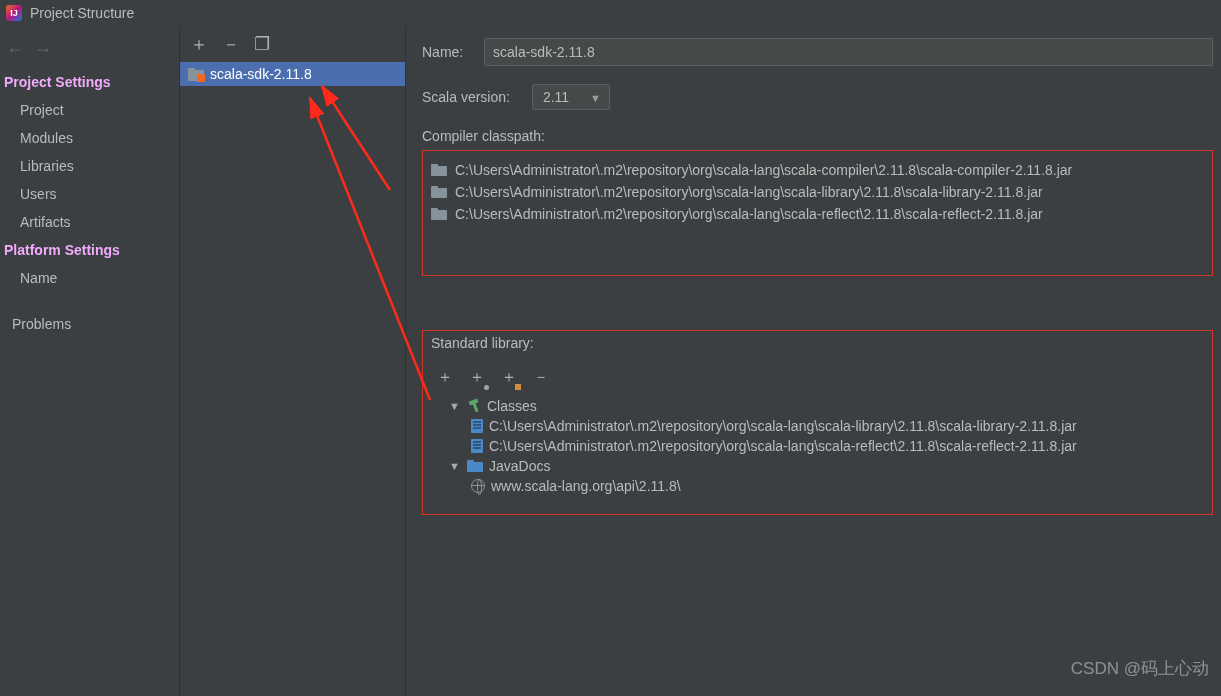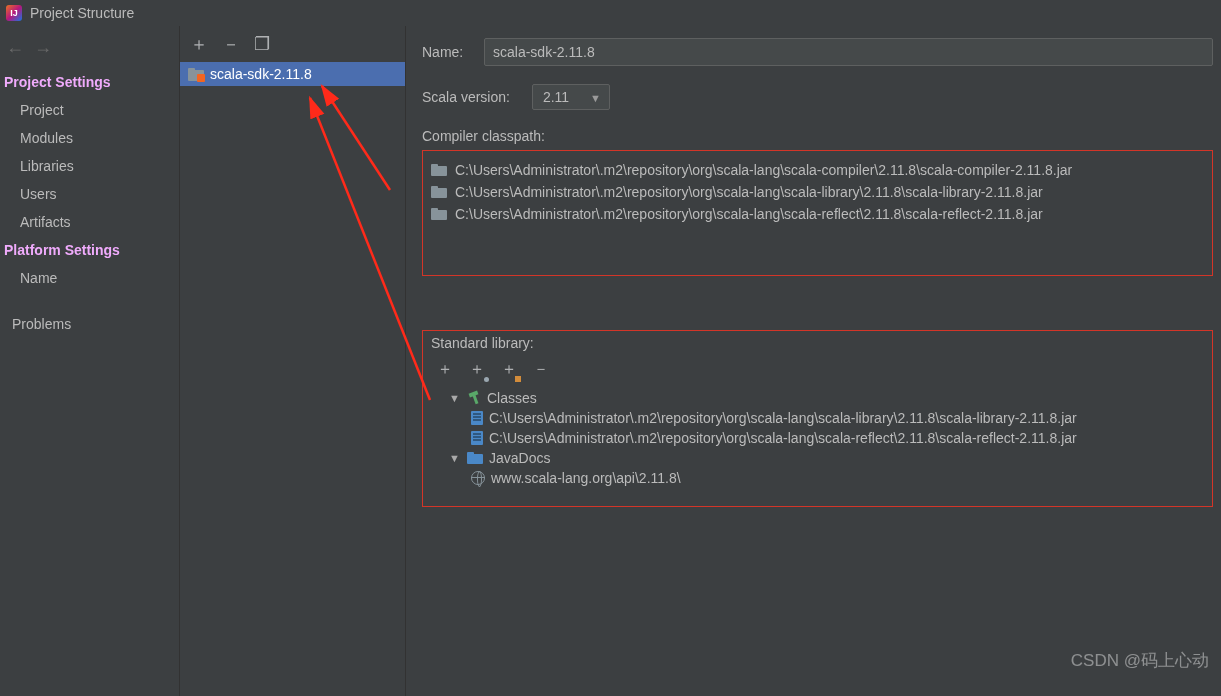--- a/index.html
+++ b/index.html
@@ -183,21 +183,21 @@
   .folder-blue .tab{width:7px;height:3px;background:#4a88c7;position:absolute;top:0;left:0;border-radius:1px 1px 0 0;}
   .globe-ic {
     width:14px;height:14px;border:1.5px solid #87939a;border-radius:50%;display:inline-block;position:relative;
   }
   .globe-ic::before{content:"";position:absolute;left:5px;top:-1px;width:3px;height:14px;border:1px solid #87939a;border-radius:50%;}
   .globe-ic::after{content:"";position:absolute;top:5px;left:-1px;height:2px;width:14px;border-top:1px solid #87939a;}
   svg.annot { position:absolute; left:0; top:0; pointer-events:none; }
   .watermark {
     position:absolute;
     right:12px;
-    bottom:24px;
+    bottom:16px;
     color:rgba(255,255,255,0.42);
     font-size:17px;
   }
 </style>
 </head>
 <body>
 
 <div class="titlebar">
   <span class="app-icon">IJ</span>
   <span class="title-text">Project Structure</span>
@@ -270,21 +270,21 @@
       <div class="path-row">
         <span class="folder-gray">
             <span class="tab"></span>
             <span class="bot"></span>
           </span>
         <span>C:\Users\Administrator\.m2\repository\org\scala-lang\scala-reflect\2.11.8\scala-reflect-2.11.8.jar</span>
       </div>
     </div>
 
     <div class="std-box">
-      <div class="section-label" style="margin-bottom:2px;">Standard library:</div>
+      <div class="section-label" style="margin-bottom:10px;">Standard library:</div>
       <div class="std-toolbar">
         <span class="ic">＋</span>
         <span class="ic plus-dot">＋</span>
         <span class="ic plus-sq">＋</span>
         <span class="ic">－</span>
       </div>
       <div class="tree-row indent1">
         <span class="tri">▼</span>
         <span class="hammer-ic"></span>
         <span>Classes</span>

